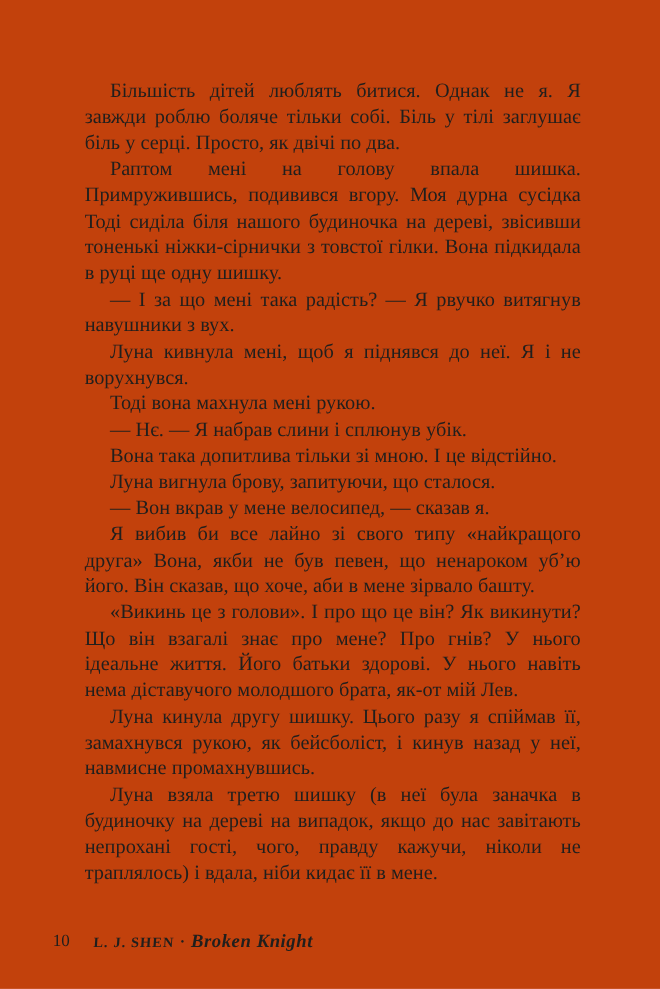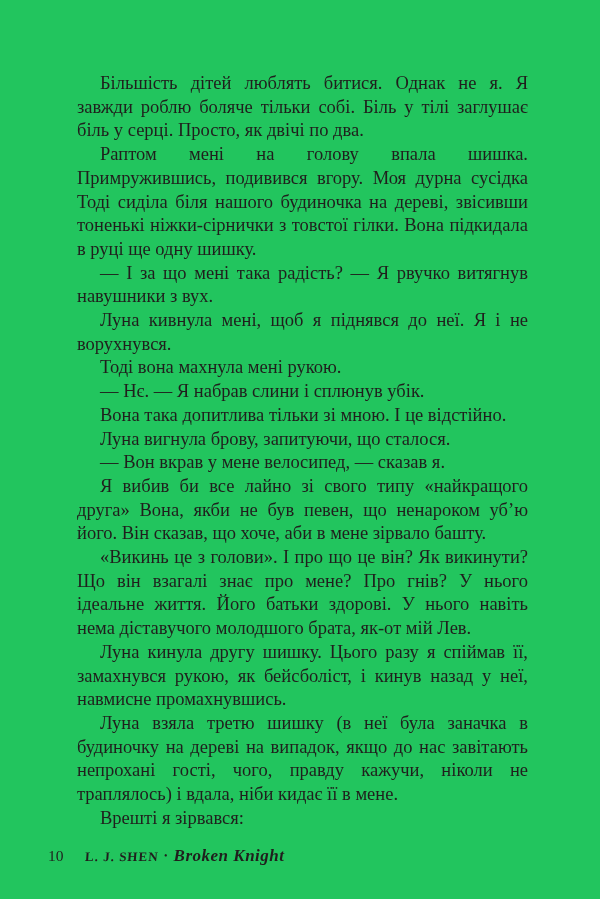--- a/index.html
+++ b/index.html
@@ -4,21 +4,21 @@
 <style>
   html, body {
     margin: 0;
     padding: 0;
     background: #fcfcfa;
   }
   .book-page {
     position: relative;
     width: 600px;
     height: 899px;
-    background: #22c55e;
+    background: #c2410c;
     overflow: hidden;
     font-family: "Liberation Serif", serif;
   }
   .text-block {
     position: absolute;
     left: 77px;
     top: 72px;
     width: 451px;
     color: #201f1d;
     font-size: 18.5px;
@@ -83,21 +83,20 @@
       <p class="para"><span>Луна кивнула мені, щоб я піднявся до неї. Я і не ворухнувся.</span></p>
       <p class="para"><span>Тоді вона махнула мені рукою.</span></p>
       <p class="para"><span>— Нє. — Я набрав слини і сплюнув убік.</span></p>
       <p class="para"><span>Вона така допитлива тільки зі мною. І це відстійно.</span></p>
       <p class="para"><span>Луна вигнула брову, запитуючи, що сталося.</span></p>
       <p class="para"><span>— Вон вкрав у мене велосипед, — сказав я.</span></p>
       <p class="para"><span>Я вибив би все лайно зі свого типу «найкращого друга» Вона, якби не був певен, що ненароком уб’ю його. Він сказав, що хоче, аби в мене зірвало башту.</span></p>
       <p class="para"><span class="seg-italic">«Викинь це з голови».</span><span> І про що це він? Як викинути? Що він взагалі знає про мене? Про гнів? У нього ідеальне життя. Його батьки здорові. У нього навіть нема діставучого молодшого брата, як-от мій Лев.</span></p>
       <p class="para"><span>Луна кинула другу шишку. Цього разу я спіймав її, замахнувся рукою, як бейсболіст, і кинув назад у неї, навмисне промахнувшись.</span></p>
       <p class="para"><span>Луна взяла третю шишку (в неї була заначка в будиночку на дереві на випадок, якщо до нас завітають непрохані гості, чого, правду кажучи, ніколи не траплялось) і вдала, ніби кидає її в мене.</span></p>
-      <p class="para"><span>Врешті я зірвався:</span></p>
     </main>
 
   <footer class="footer">
     <span class="page-num">10</span>
     <span class="running-head">
       <span class="author">L. J. SHEN</span>
       <span class="sep">•</span>
       <span class="book-title">Broken Knight</span>
     </span>
   </footer>

